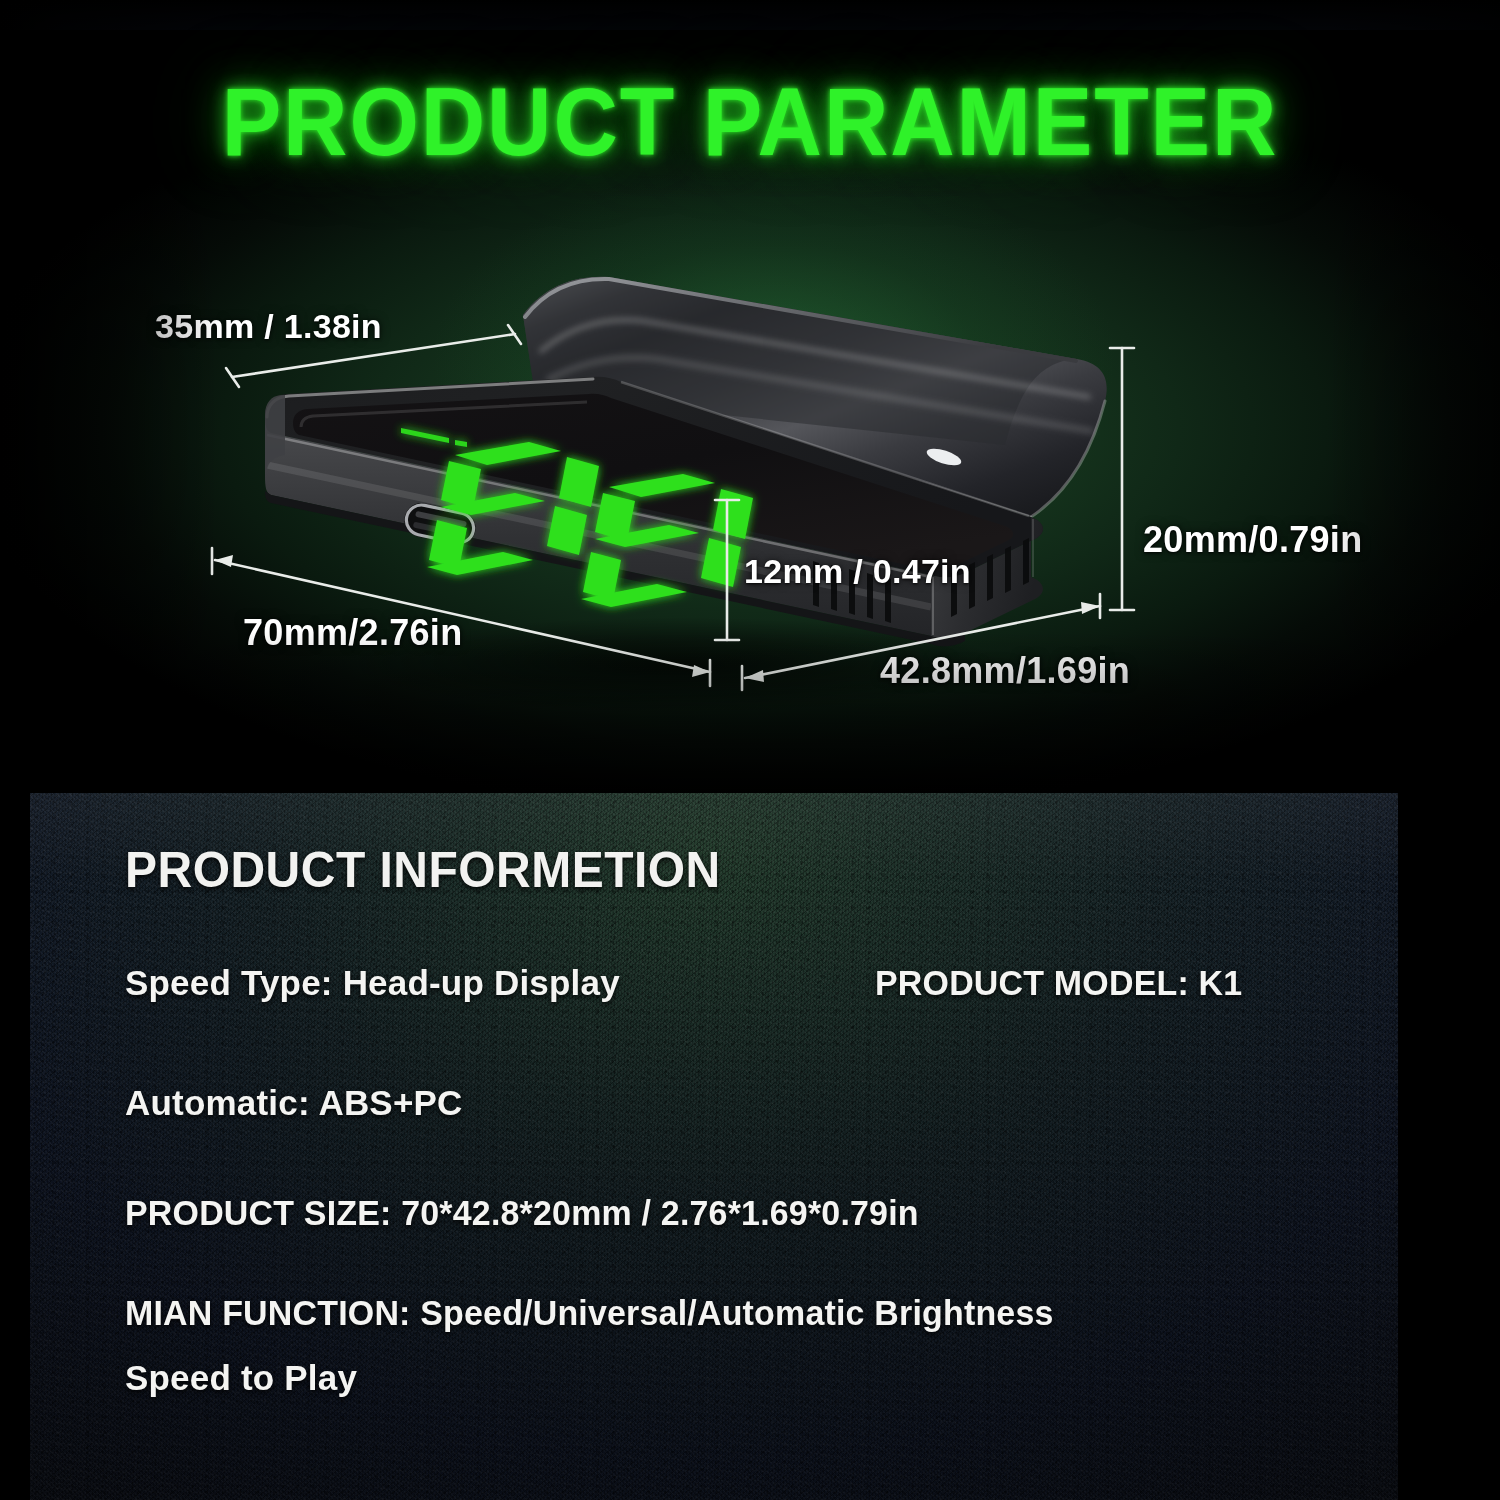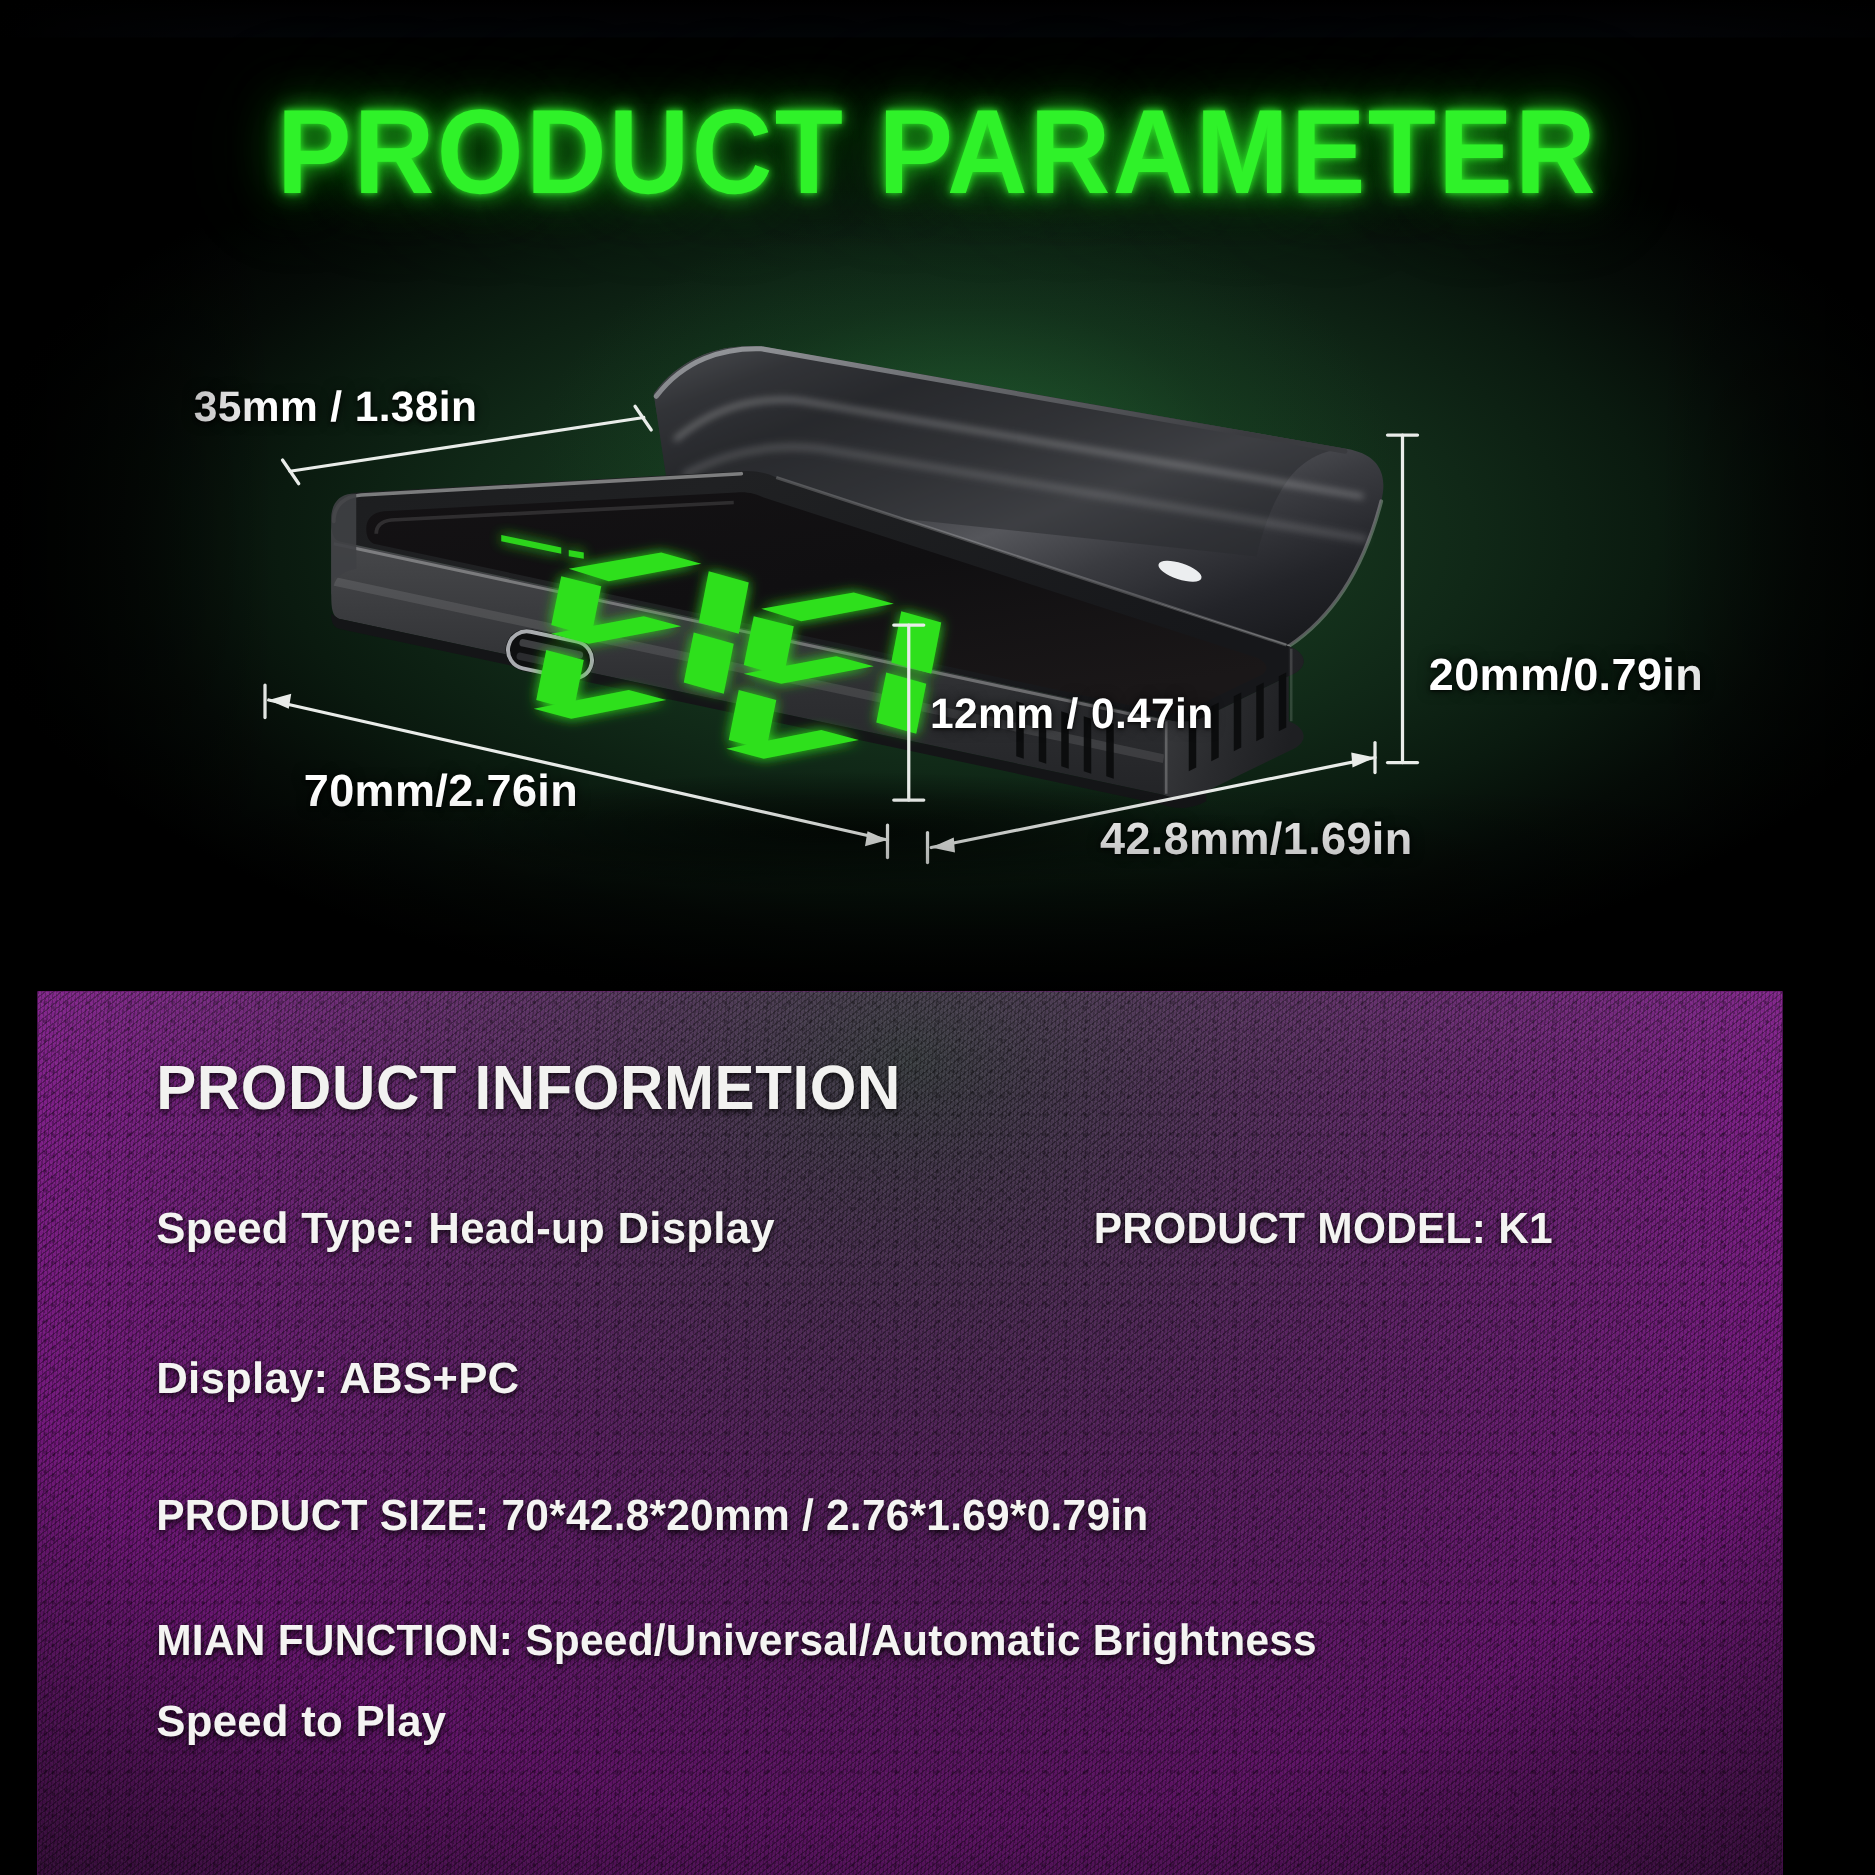--- a/index.html
+++ b/index.html
@@ -40,21 +40,21 @@
   #dim-35{left:155px;top:307px;font-size:34px;letter-spacing:.3px;}
   #dim-70{left:243px;top:612px;font-size:36px;letter-spacing:.3px;}
   #dim-12{left:744px;top:552px;font-size:34px;letter-spacing:.3px;}
   #dim-20{left:1143px;top:519px;font-size:36px;letter-spacing:.3px;}
   #dim-428{left:880px;top:650px;font-size:36px;letter-spacing:.3px;}
 
   #leaders{position:absolute;left:0;top:0;width:1500px;height:800px;pointer-events:none;}
 
   
   #info{position:absolute;left:30px;top:793px;width:1368px;height:707px;
-    background:#a21caf;overflow:hidden;padding-left:28px;}
+    background:#0f172a;overflow:hidden;}
   .tex{position:absolute;inset:0;opacity:.62;
     background-image:
       repeating-linear-gradient(47deg,  rgba(255,255,255,.055) 0 1px, rgba(0,0,0,0) 1px 3px),
       repeating-linear-gradient(-38deg, rgba(0,0,0,.55) 0 1px, rgba(0,0,0,0) 1px 4px),
       repeating-linear-gradient(8deg,   rgba(255,255,255,.035) 0 1px, rgba(0,0,0,0) 1px 5px),
       repeating-linear-gradient(95deg,  rgba(0,0,0,.40) 0 1px, rgba(0,0,0,0) 1px 3px);}
   .tex2{position:absolute;inset:0;opacity:.5;
     background-image:
       radial-gradient(circle at 12% 22%, rgba(255,255,255,.05) 0 1.2px, rgba(0,0,0,0) 1.6px),
       radial-gradient(circle at 37% 61%, rgba(0,0,0,.5) 0 1.4px, rgba(0,0,0,0) 1.8px),
@@ -287,20 +287,20 @@
     <div class="infotint"></div>
     <div class="tex"></div>
     <div class="tex2"></div>
     <div class="infoshade"></div>
 
     <div id="info-inner">
       <div id="info-title">PRODUCT INFORMETION</div>
 
       <div class="row" id="r1a">Speed Type: Head-up Display</div>
       <div class="row" id="r1b">PRODUCT MODEL: K1</div>
-      <div class="row" id="r2">Display: ABS+PC</div>
+      <div class="row" id="r2">Automatic: ABS+PC</div>
       <div class="row" id="r3">PRODUCT SIZE: 70*42.8*20mm / 2.76*1.69*0.79in</div>
       <div class="row" id="r4a">MIAN FUNCTION: Speed/Universal/Automatic Brightness</div>
       <div class="row" id="r4b">Speed to Play</div>
     </div>
   </div>
 
 </div>
 
 </body></html>

